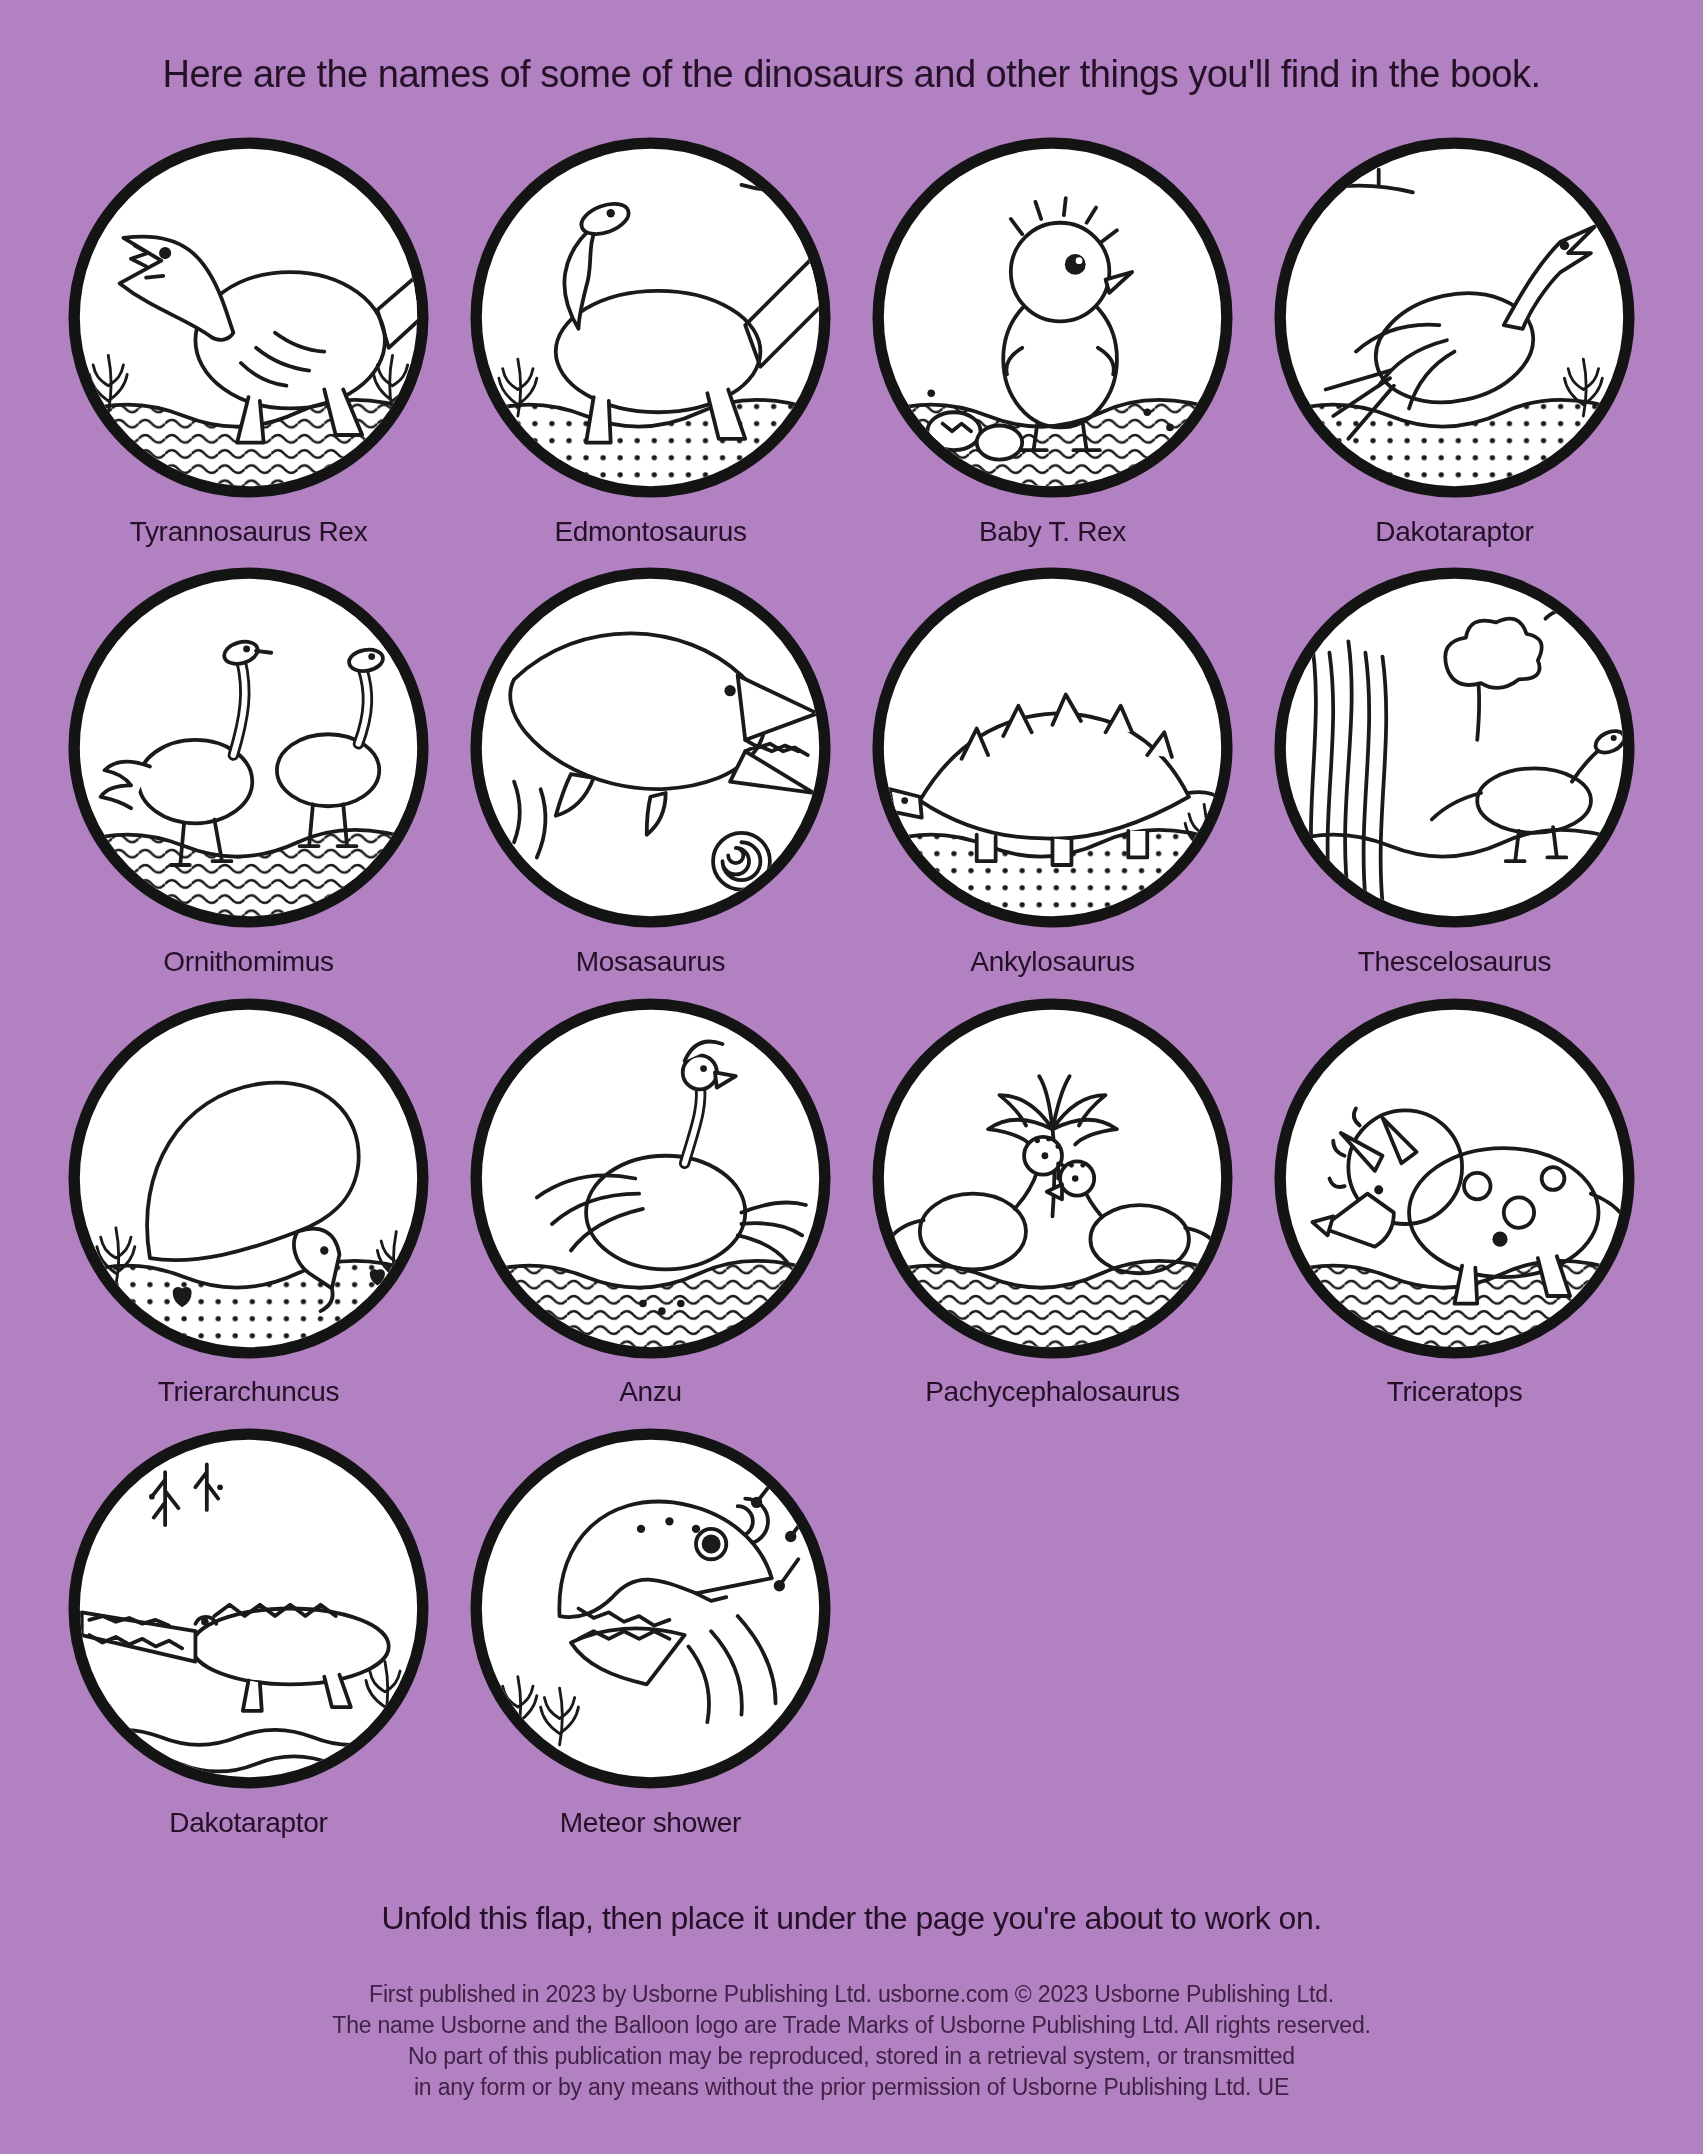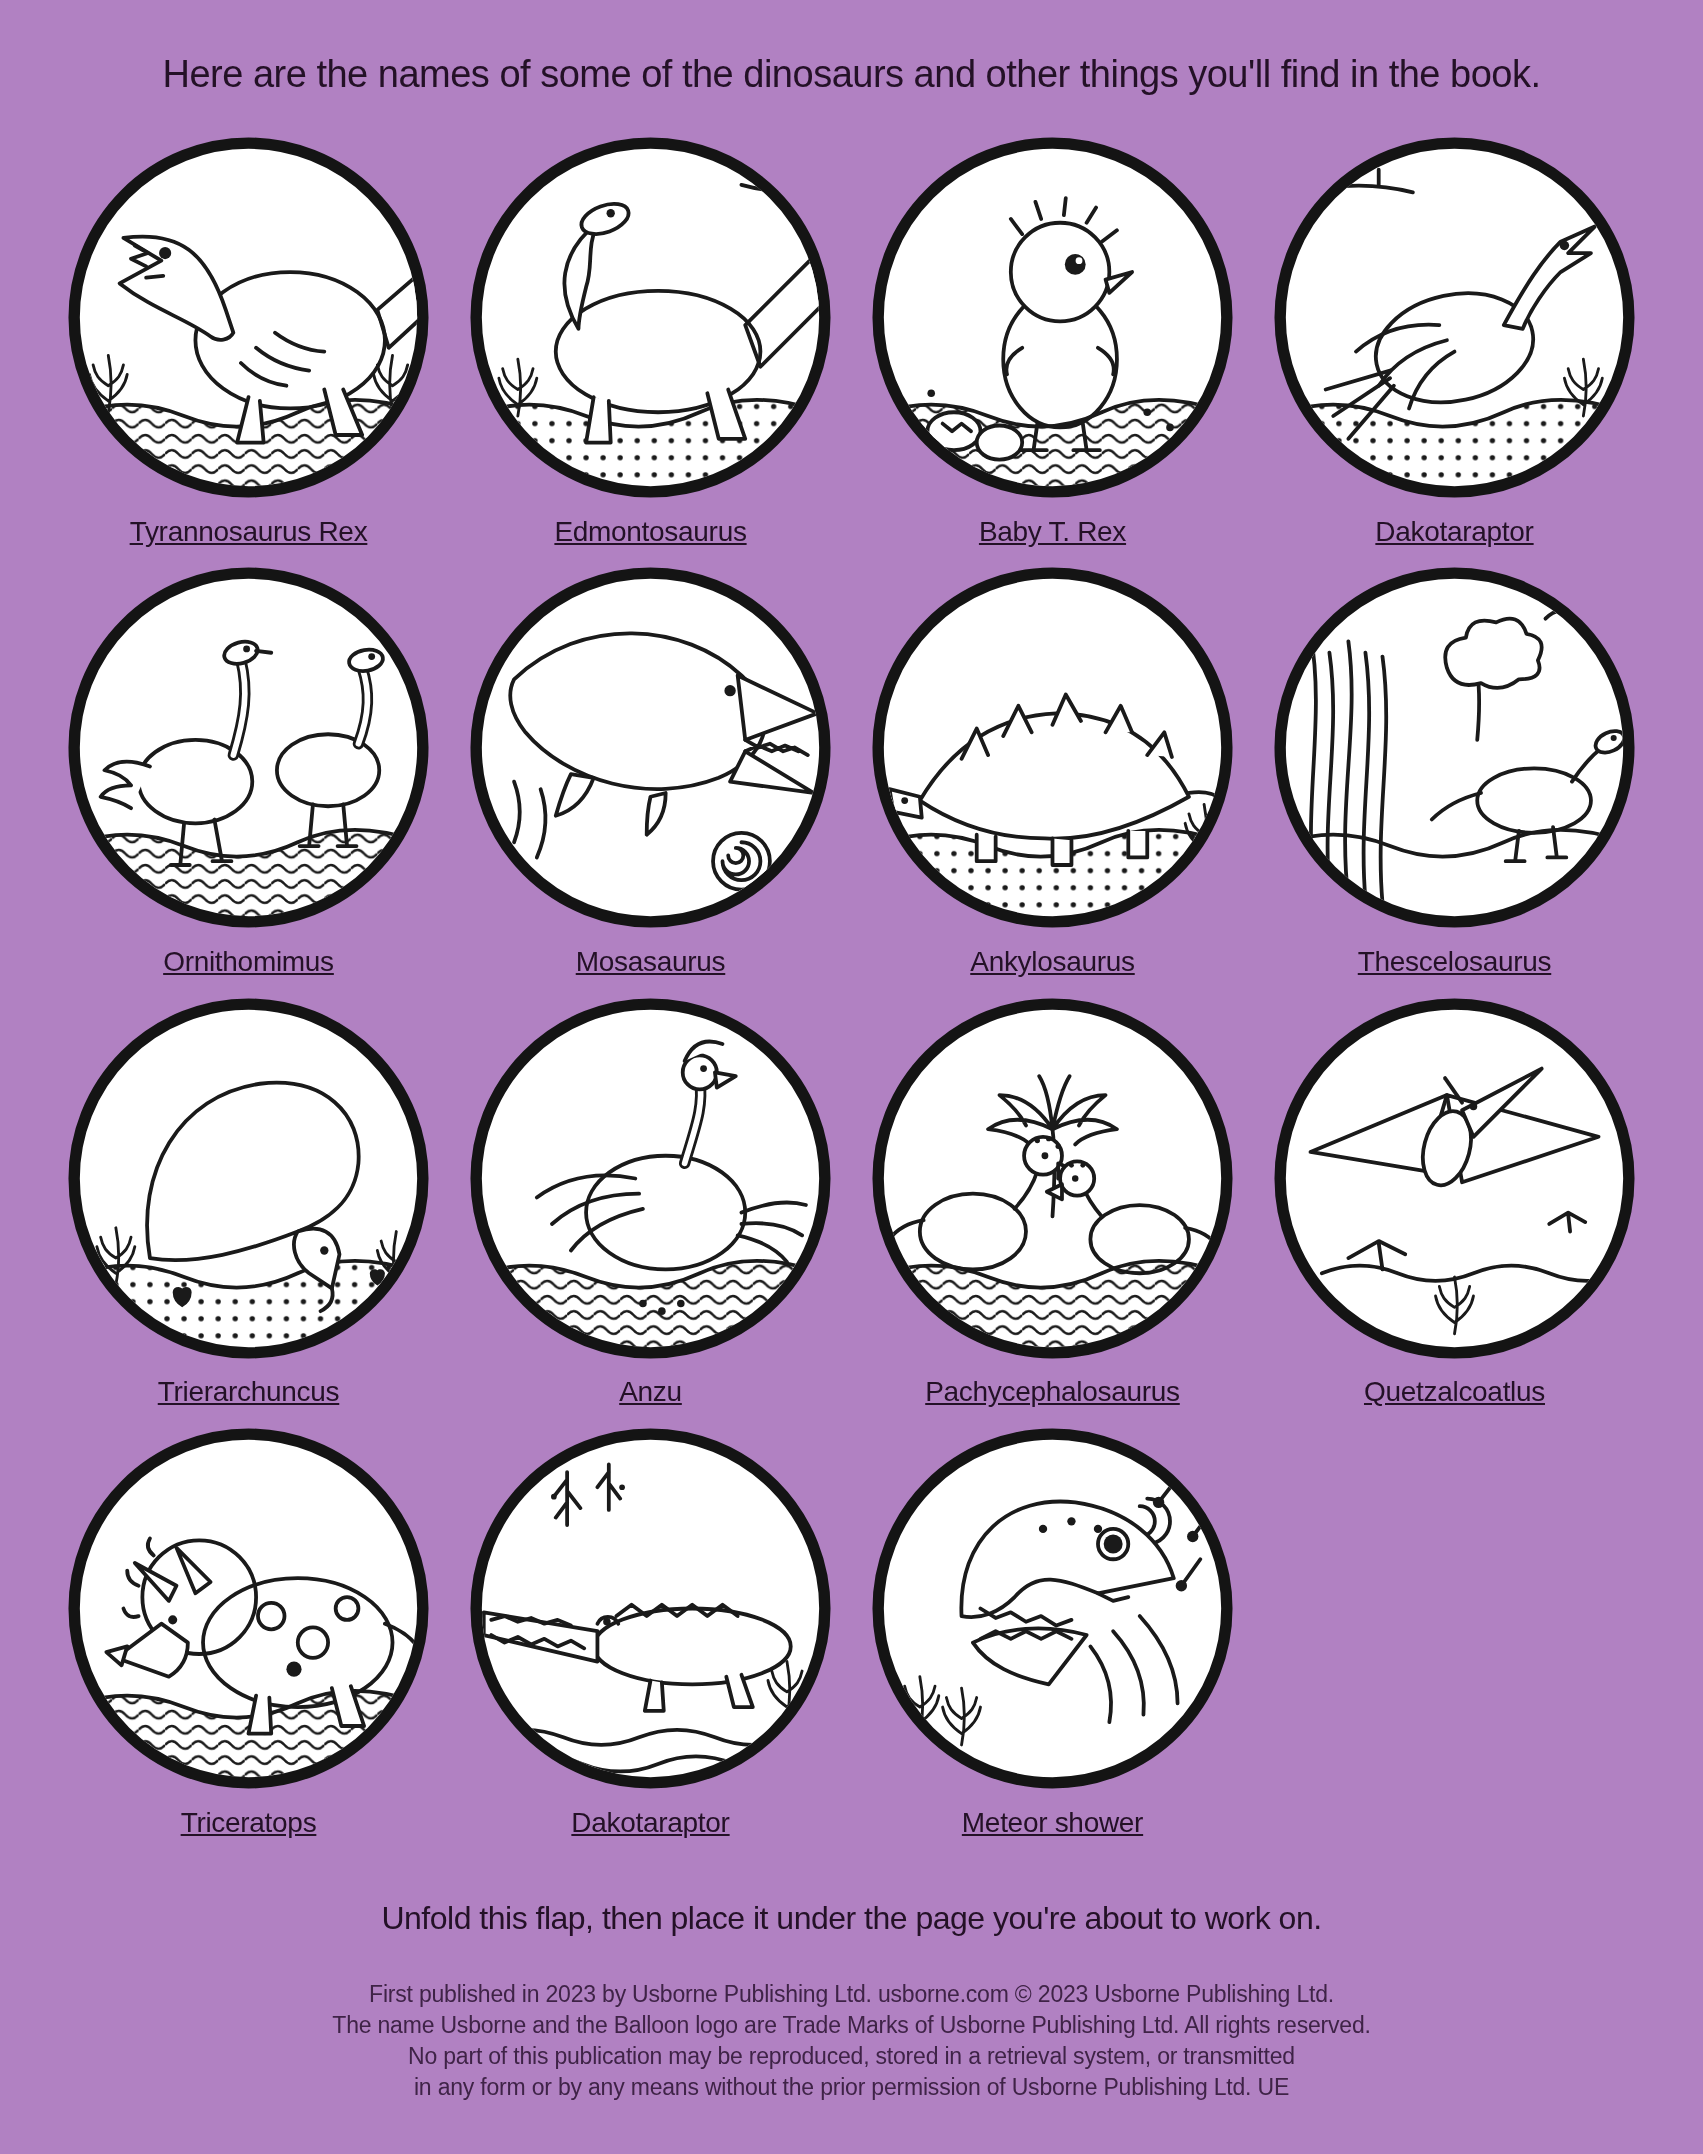--- a/index.html
+++ b/index.html
@@ -18,21 +18,20 @@
     letter-spacing:-0.5px;
     font-weight:400;
   }
   .grid{
     margin-top:32px;
     display:grid;
     grid-template-columns:repeat(4,379px);
     justify-content:center;
     column-gap:23px;
     row-gap:7.6px;
-    text-decoration:underline;
   }
   .cell{width:379px;text-align:center;}
   .circle{width:379px;height:379px;}
   .circle svg{width:100%;height:100%;display:block;}
   .caption{
     margin-top:5.7px;
     font-size:28px;
     letter-spacing:-0.3px;
     height:38px;
     line-height:38px;
@@ -343,40 +342,20 @@
               <circle class="ink" cx="116" cy="93" r="1.3"></circle>
             <path class="art fillw" d="M105,103 l-8,4 8,4 z"></path>
               <circle class="ink" cx="112" cy="100" r="1.7"></circle>
             <path class="art" d="M170,126 q12,2 17,10" stroke-width="3"></path>
           </g>
         </svg>
       </div>
       <div class="caption">Pachycephalosaurus</div>
     </div>
 
-    <div class="cell">
-      <div class="circle">
-        <svg viewBox="0 0 200 200">
-          <circle cx="100" cy="100" r="92" fill="#fff" stroke="#141414" stroke-width="6"></circle>
-          <g clip-path="url(#cc)">
-            <path class="art" d="M30,150 q20,-8 40,0 t40,0 t40,0 t40,0" stroke-width="1.6"></path>
-            <path class="art" d="M24,86 L96,56 L84,96 Z" fill="url(#pl)"></path>
-            <path class="art" d="M96,56 L176,78 L104,102 Z" fill="url(#pl)"></path>
-            <ellipse class="art fillw" cx="96" cy="84" rx="12" ry="20" transform="rotate(15 96 84)"></ellipse>
-            <path class="art fillw" d="M104,64 L146,42 L110,78 Z"></path>
-            <path class="art" d="M104,60 l-9,-13" stroke-width="2"></path>
-            <circle class="ink" cx="110" cy="62" r="2"></circle>
-            <path class="art" d="M44,142 l16,-9 14,7 M60,134 l2,14" stroke-width="2"></path>
-            <path class="art" d="M150,124 l10,-6 9,5 M160,119 l1,9" stroke-width="1.8"></path>
-            <use href="#fern" transform="translate(100,182)"></use>
-          </g>
-        </svg>
-      </div>
-      <div class="caption">Quetzalcoatlus</div>
-    </div>
 
     <div class="cell">
       <div class="circle">
         <svg viewBox="0 0 200 200">
           <circle cx="100" cy="100" r="92" fill="#fff" stroke="#141414" stroke-width="6"></circle>
           <g clip-path="url(#cc)">
             <use href="#gnd" fill="url(#pw)" stroke="#1a1a1a" stroke-width="2"></use>
             <ellipse class="art" cx="126" cy="118" rx="50" ry="34" fill="url(#pd)"></ellipse>
             <circle class="art fillw" cx="112" cy="104" r="7"></circle>
               <circle class="art fillw" cx="134" cy="118" r="8"></circle>

